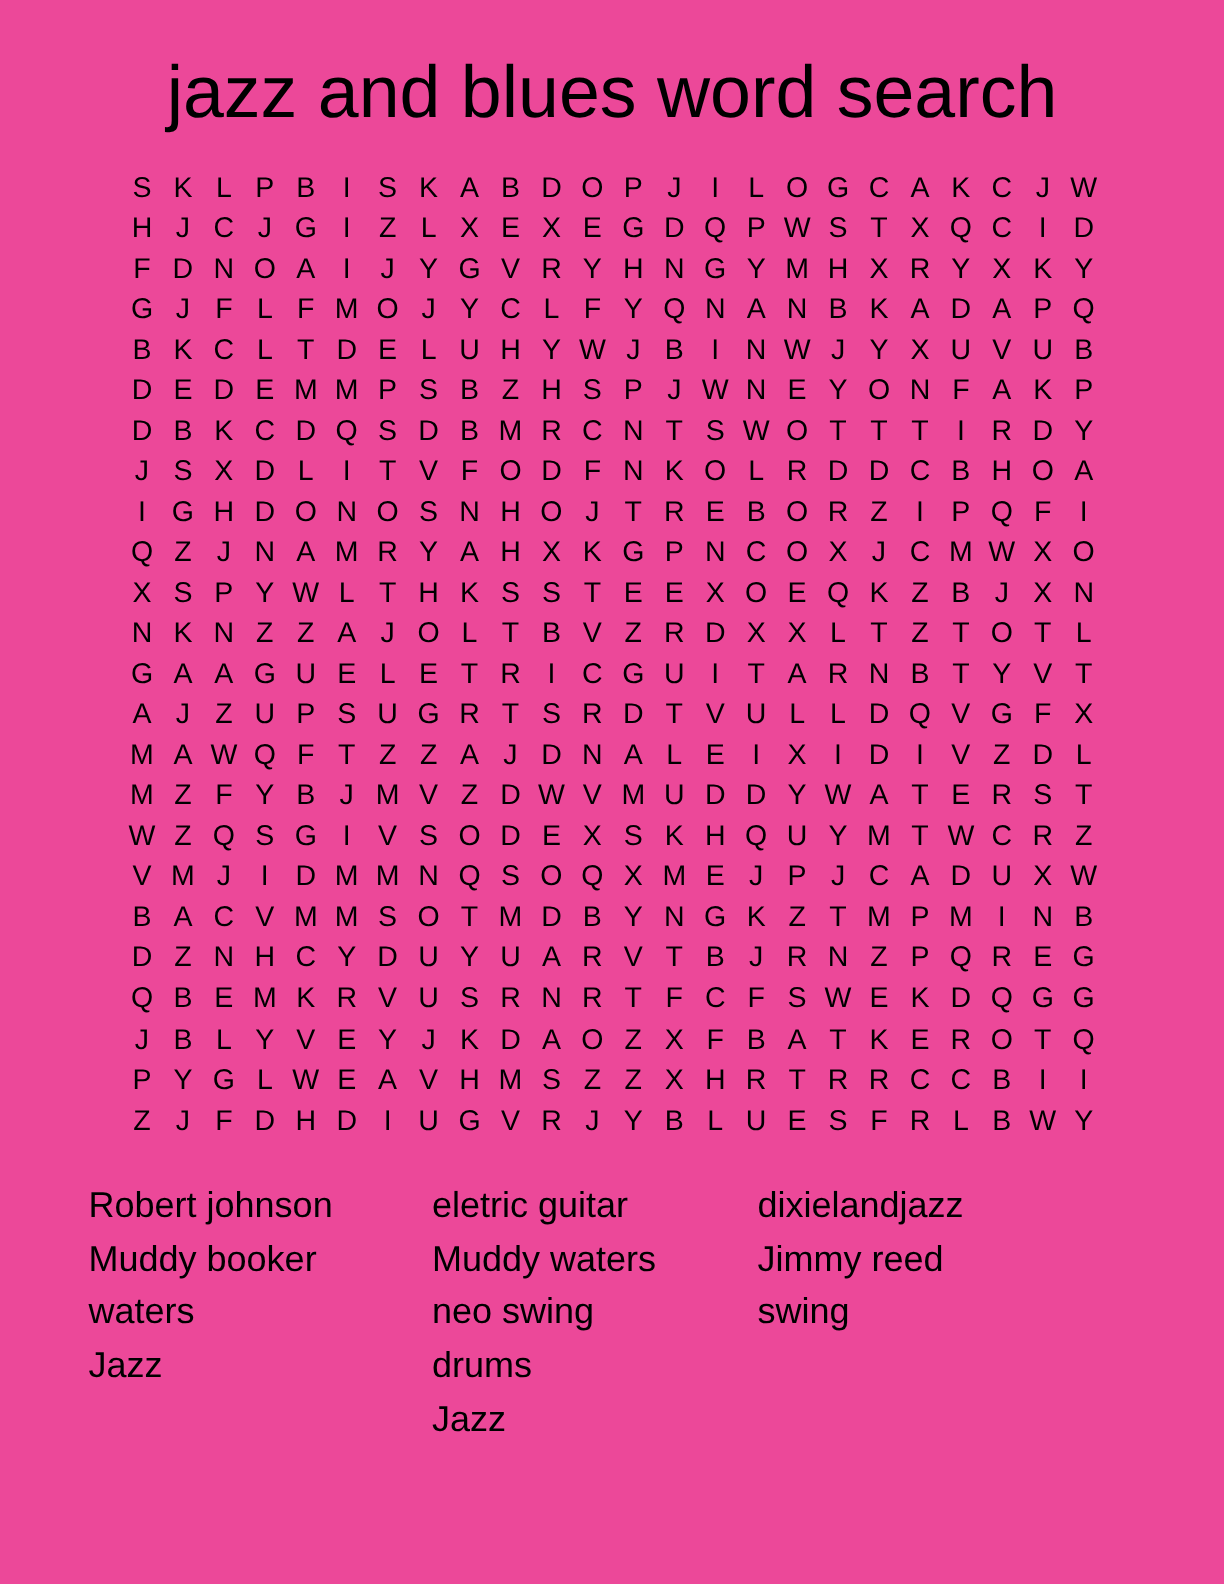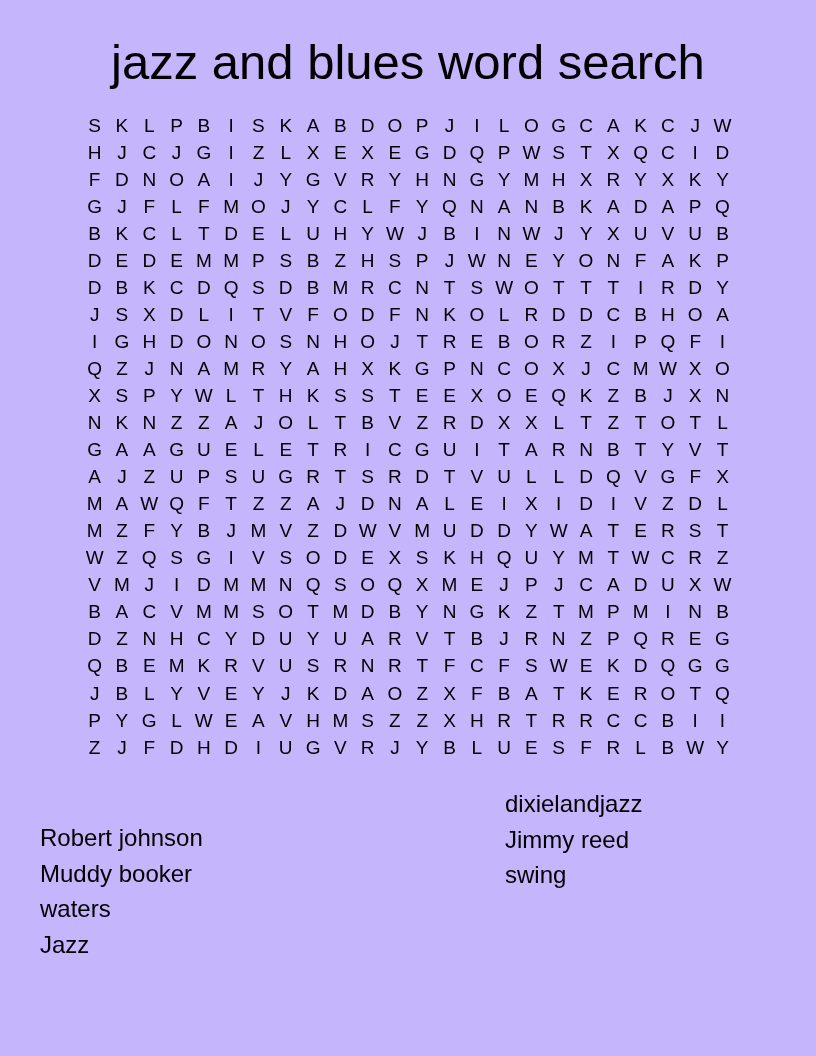--- a/index.html
+++ b/index.html
@@ -4,21 +4,21 @@
 <style>
   html, body { margin: 0; padding: 0; }
   body {
     width: 816px; height: 1056px;
     background: #ffffff;
     font-family: "Liberation Sans", "DejaVu Sans", sans-serif;
   }
   .page {
     position: relative;
     width: 816px; height: 1056px;
-    background: #c4b5fd;
+    background: #ec4899;
     overflow: hidden;
   }
   .title {
     position: absolute;
     top: 33px; left: 0;
     width: 816px;
     text-align: center;
     font-size: 49px;
     line-height: 58px;
     font-weight: 400;
@@ -44,21 +44,21 @@
     position: absolute;
     top: 786px;
     font-size: 24px;
     color: #000000;
   }
   .words .word {
     height: 35.7px;
     line-height: 35.7px;
     white-space: nowrap;
   }
-  .col1 { left: 40px; margin-top: 34px; }
+  .col1 { left: 59px; }
   .col2 { left: 288px; }
   .col3 { left: 505px; }
 </style>
 </head>
 <body>
 
 <div class="page">
   <div class="title">jazz and blues word search</div>
 
   <div class="grid" id="grid">
@@ -639,18 +639,25 @@
       <div class="cell">W</div>
       <div class="cell">Y</div>
     </div>
 
   <div class="words col1" id="wcol0">
       <div class="word">Robert johnson</div>
       <div class="word">Muddy booker</div>
       <div class="word">waters</div>
       <div class="word">Jazz</div>
     </div>
+  <div class="words col2" id="wcol1">
+      <div class="word">eletric guitar</div>
+      <div class="word">Muddy waters</div>
+      <div class="word">neo swing</div>
+      <div class="word">drums</div>
+      <div class="word">Jazz</div>
+    </div>
   <div class="words col3" id="wcol2">
       <div class="word">dixielandjazz</div>
       <div class="word">Jimmy reed</div>
       <div class="word">swing</div>
     </div>
 </div>
 
 </body></html>

